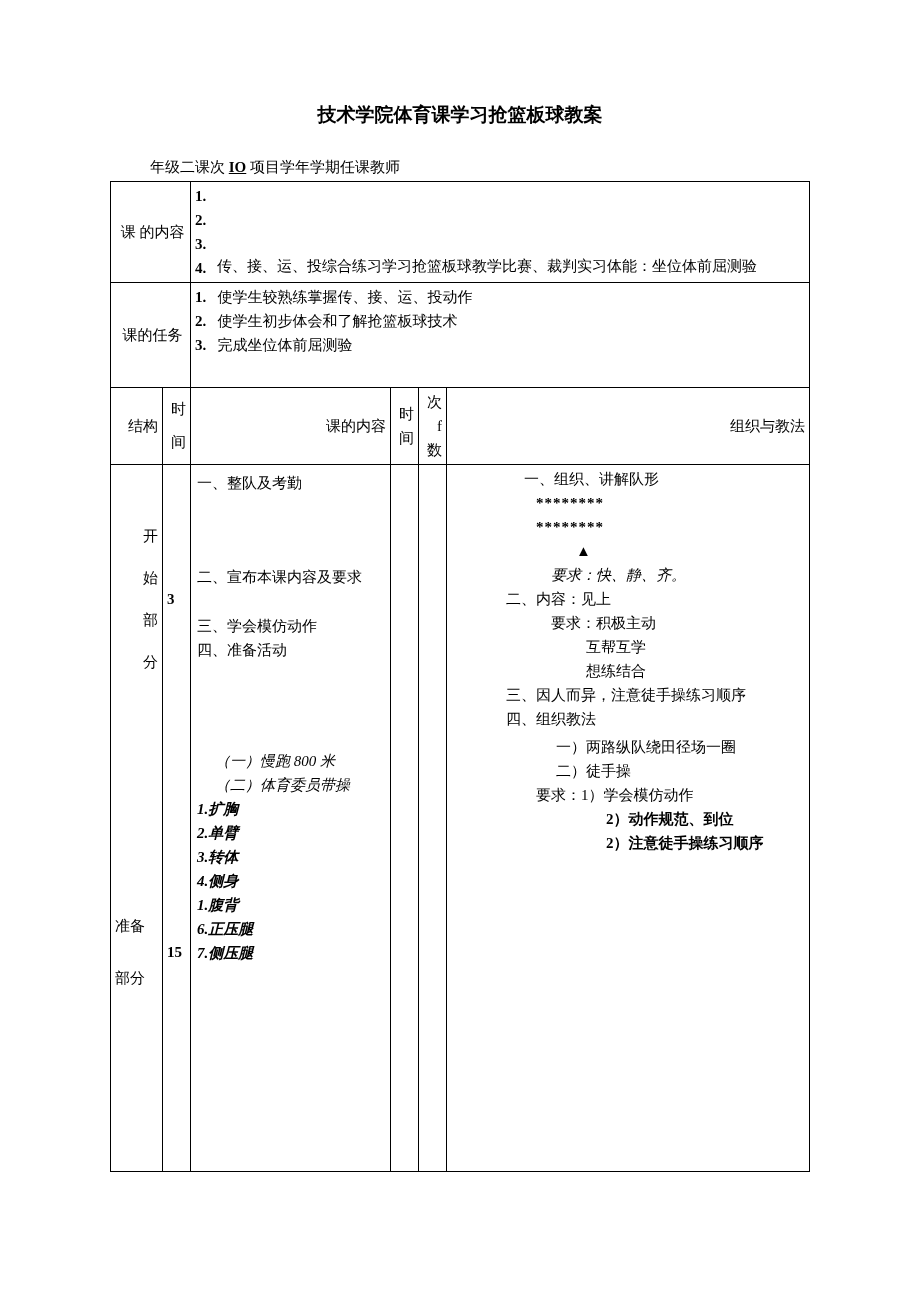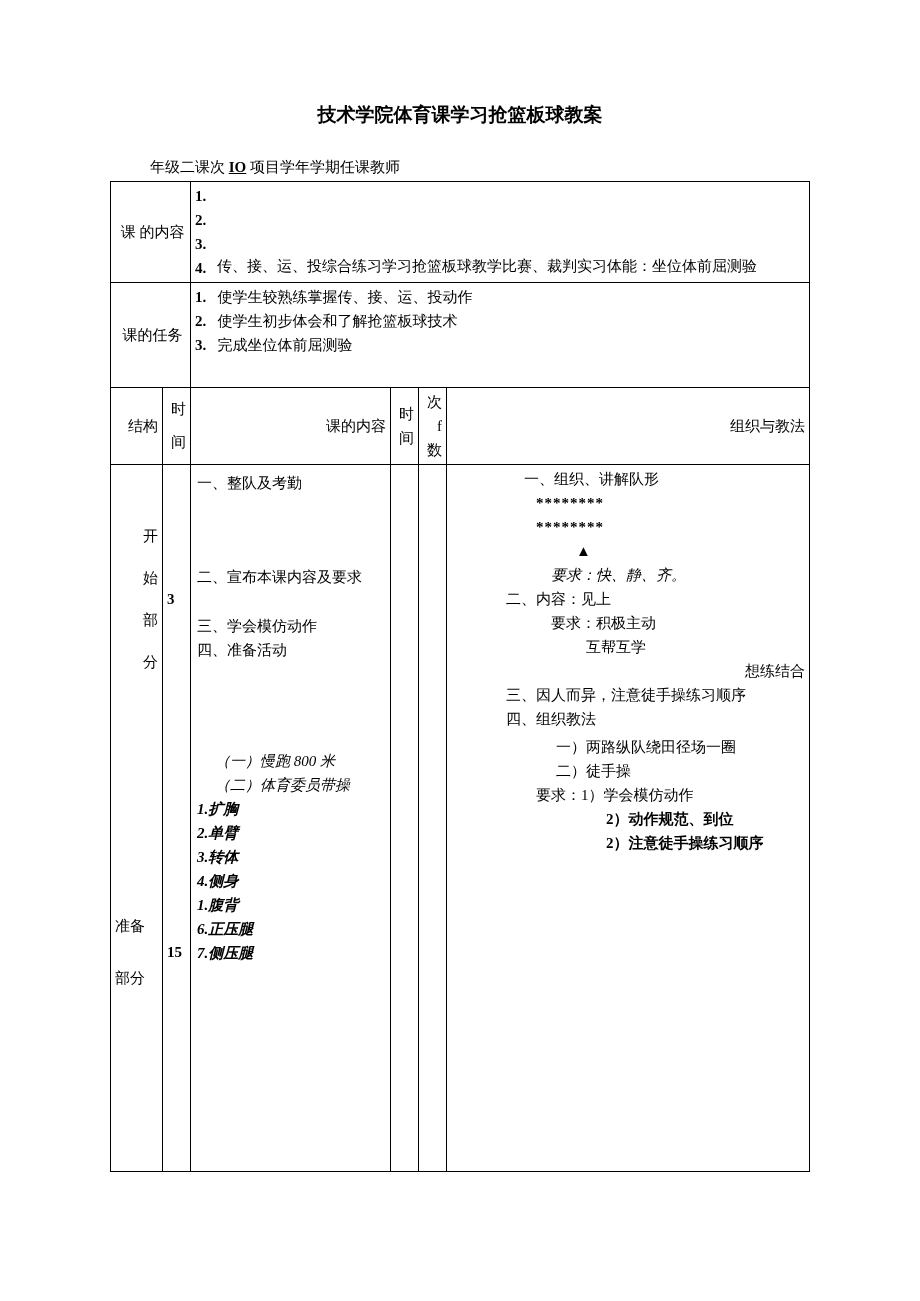--- a/index.html
+++ b/index.html
@@ -142,21 +142,21 @@
     <td rowspan="2" style="border-bottom:none;">
       <div class="org-block">
         <div style="padding-left:18px;">一、组织、讲解队形</div>
         <div class="stars" style="padding-left:30px;">********</div>
         <div class="stars" style="padding-left:30px;">********</div>
         <div style="padding-left:70px;">▲</div>
         <div style="padding-left:45px;font-style:italic;">要求：快、静、齐。</div>
         <div>二、内容：见上</div>
         <div style="padding-left:45px;">要求：积极主动</div>
         <div style="padding-left:80px;">互帮互学</div>
-        <div style="padding-left:80px;text-align:right;">想练结合</div>
+        <div style="padding-left:80px;">想练结合</div>
         <div>三、因人而异，注意徒手操练习顺序</div>
         <div>四、组织教法</div>
       </div>
     </td>
   </tr>
   <tr></tr>
 
   <tr>
     <td class="vlabel-tall" rowspan="2" style="border-top:none;line-height:3.5;">准备部分</td>
     <td rowspan="2" class="bold" style="vertical-align:middle;border-top:none;">15</td>

